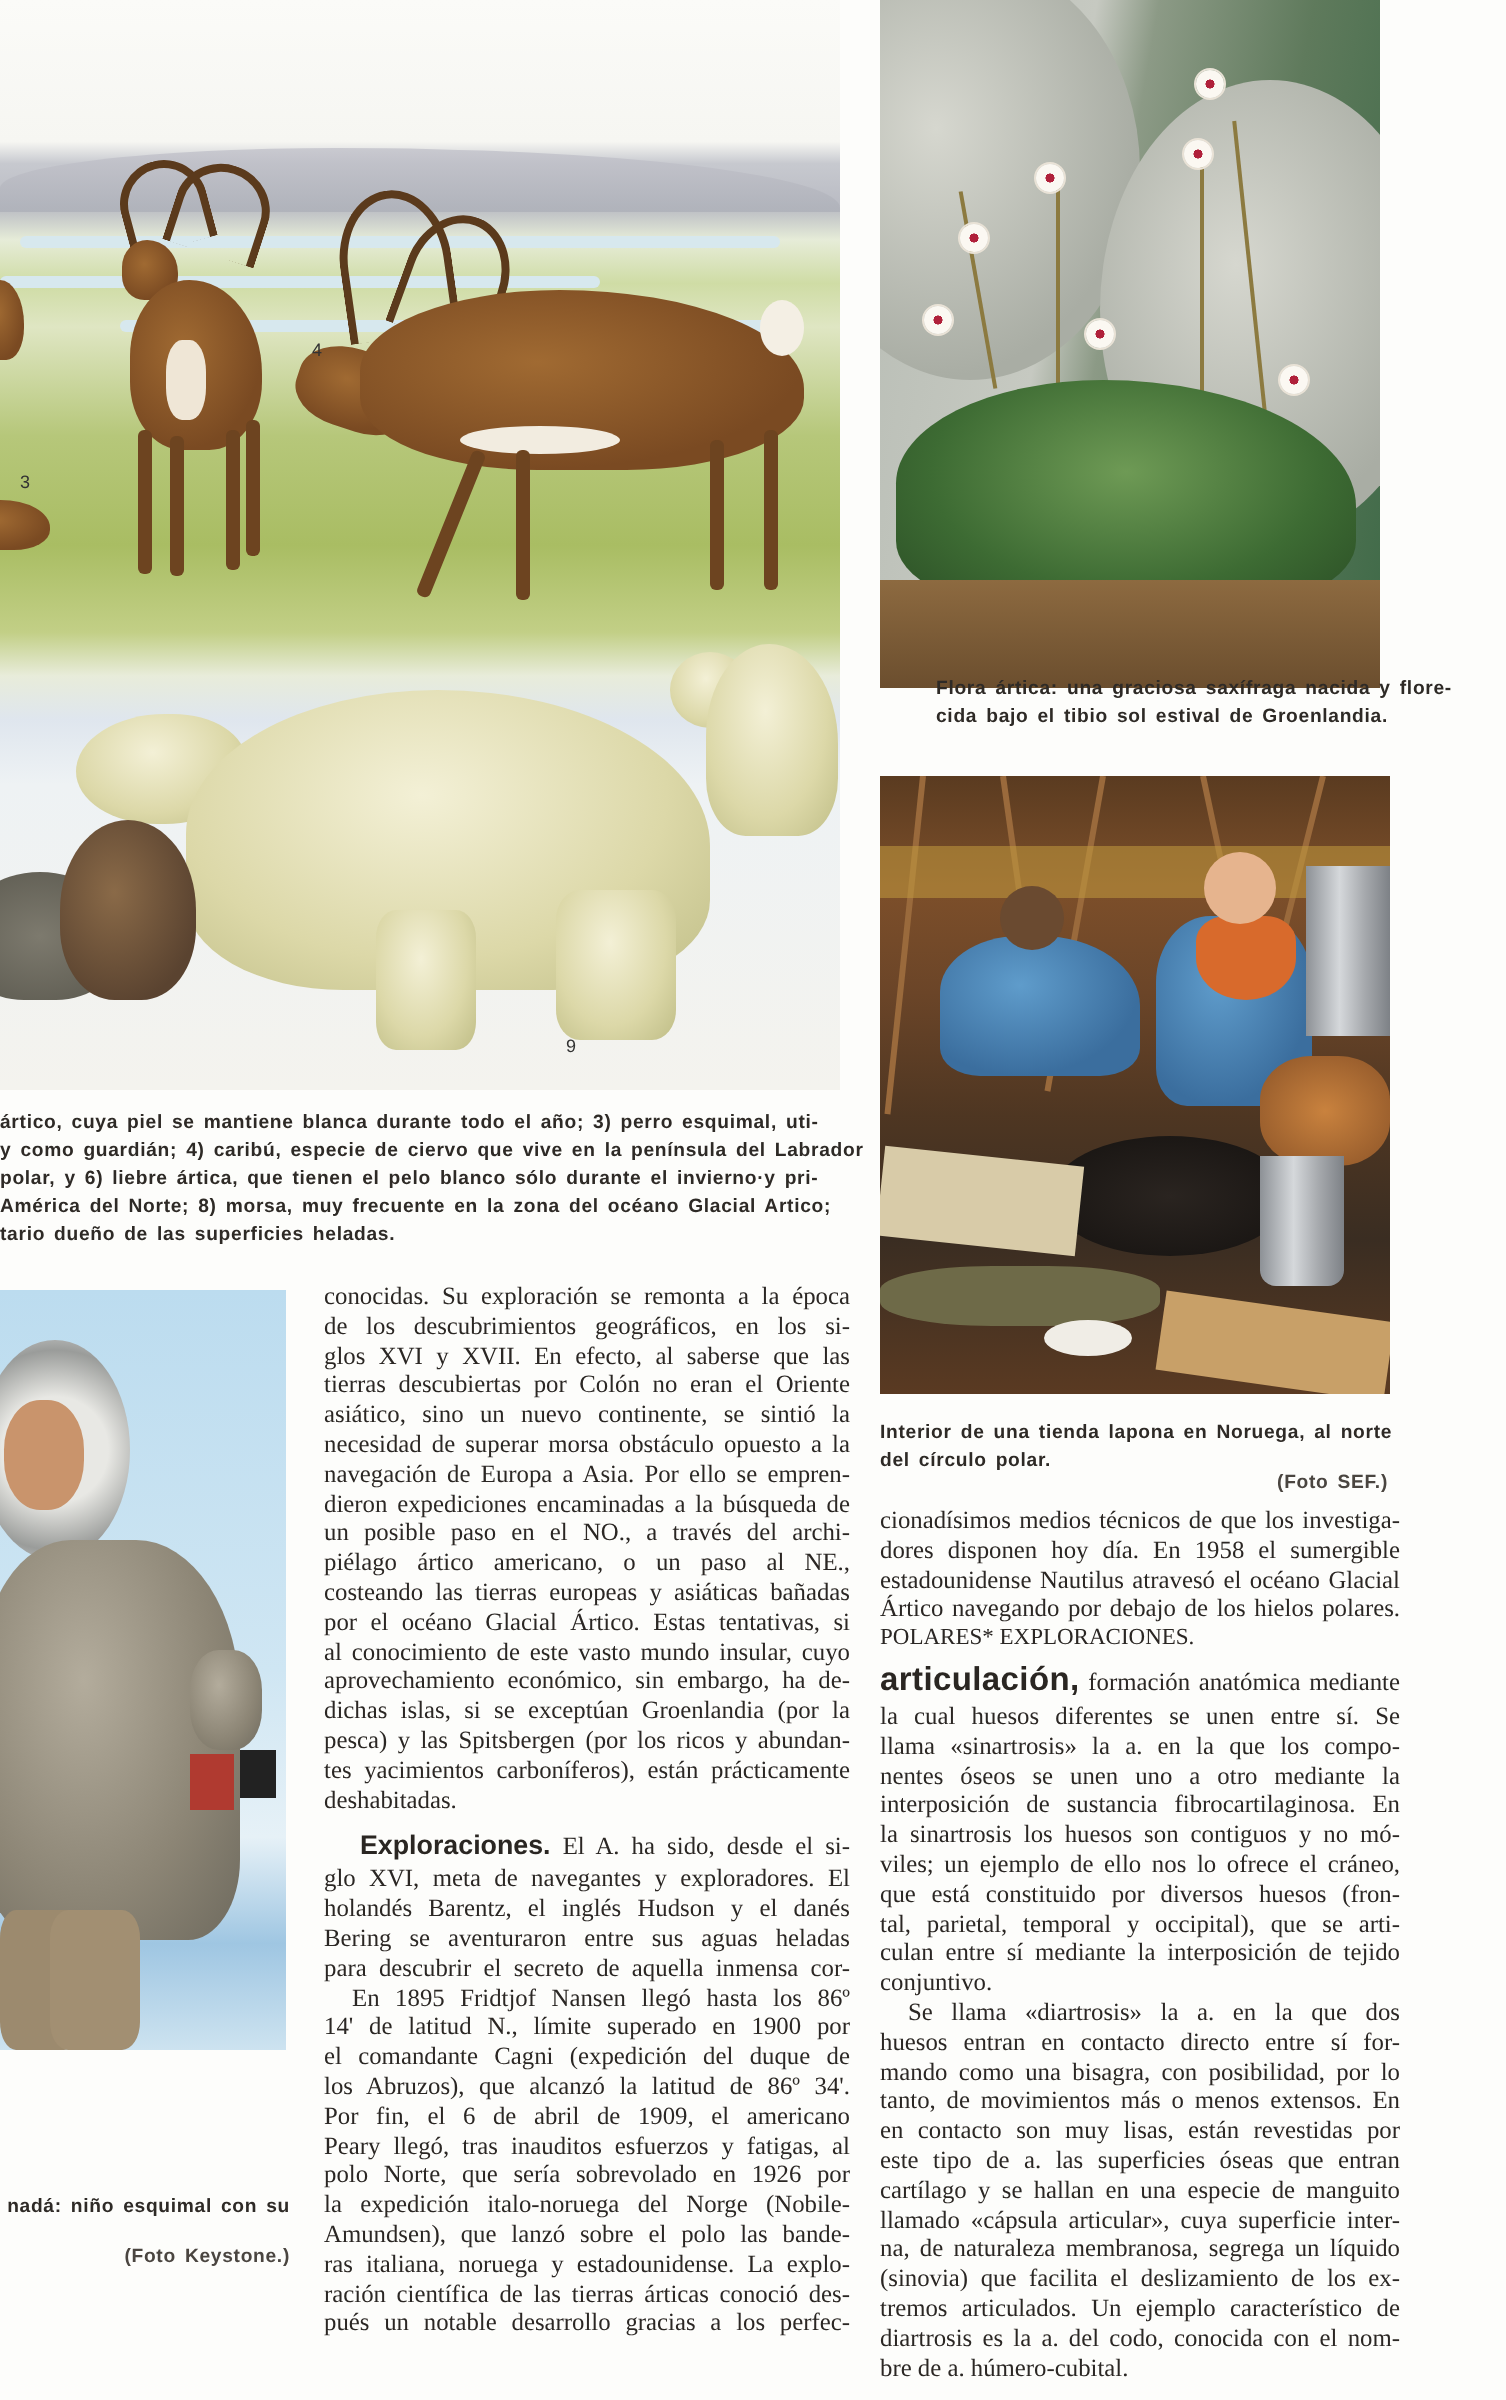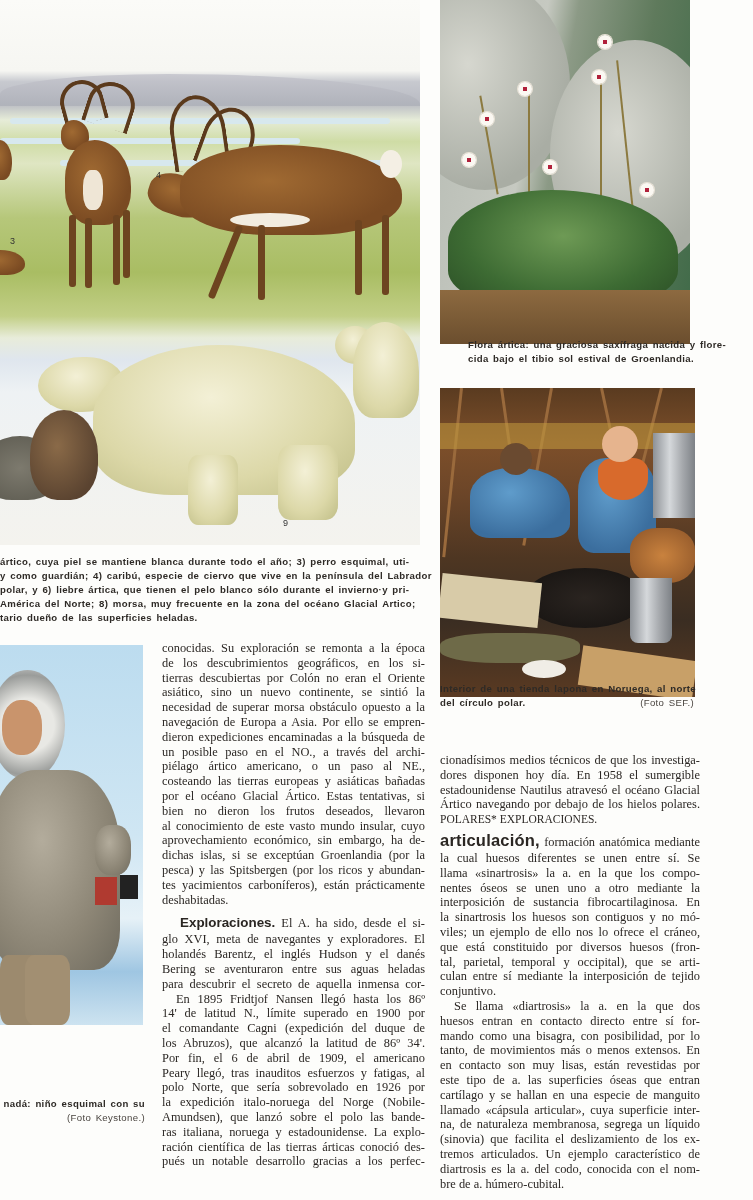--- a/index.html
+++ b/index.html
@@ -14,21 +14,21 @@
   .illus .lake { height:6px; background:#d7e8ee; border-radius:3px; }
   .deer-body { background:radial-gradient(ellipse at 40% 40%, #a06a32, #7a4a22 70%); border-radius:45% 55% 40% 40%; }
   .leg { background:#6d4420; width:7px; border-radius:3px; }
   .antler { border:4px solid #5b3a1c; border-bottom:none; border-radius:50% 50% 0 0; }
   .bear { background:radial-gradient(ellipse at 45% 35%, #f3f0d6, #dcd8a8 60%, #bfbd86 100%); border-radius:48% 52% 30% 30%; }
   .walrus { background:radial-gradient(ellipse at 40% 40%, #8a6a48, #5a4330 75%); border-radius:50% 50% 40% 40%; }
   .num { font-family:"Liberation Sans",sans-serif; font-size:9px; color:#333; }
 
   
   .cap { font-family:"Liberation Sans","DejaVu Sans",sans-serif; font-weight:bold; font-size:9.6px; line-height:14px; color:#2e2a26; letter-spacing:.35px; word-spacing:1.5px; white-space:nowrap; }
-  .cap .credit { font-weight:normal; color:#4a4540; }
+  .cap .credit { font-weight:bold; color:#4a4540;margin-top:11px; }
 
   
   .photo-flora { left:440px; top:0; width:250px; height:344px; overflow:hidden;
                  background:linear-gradient(100deg,#b8bdb5 0%,#c6c9c1 35%,#8c9a86 45%,#5f7a5c 70%,#3f6a48 100%); }
   .photo-flora .rock { background:radial-gradient(ellipse at 40% 40%, #d6d7cf, #a9ada4 70%); border-radius:50%; }
   .photo-flora .moss { background:radial-gradient(ellipse at 50% 40%, #6e9a55, #3d6b33 60%, #2a4d25 100%); border-radius:45% 55% 30% 30%; }
   .photo-flora .soil { background:linear-gradient(#8d6a40,#6b4e2e); }
   .stem { width:2px; background:#8c7a40; }
   .flower { width:14px; height:14px; border-radius:50%; background:radial-gradient(circle,#b0203a 0 22%, #fbf8f2 24% 100%); box-shadow:0 0 0 1px #e9e2d6; }
 
@@ -153,21 +153,21 @@
   <div class="abs" style="left:162px;top:38px;width:36px;height:36px;border-radius:50%;background:#e6b48e"></div>
   <div class="abs bucket" style="left:213px;top:45px;width:42px;height:85px;"></div>
   <div class="abs" style="left:190px;top:140px;width:65px;height:55px;background:radial-gradient(#c9823e,#8c5428);border-radius:40%"></div>
   <div class="abs" style="left:85px;top:180px;width:120px;height:60px;background:radial-gradient(#2a2420,#151210);border-radius:50%"></div>
   <div class="abs bucket" style="left:190px;top:190px;width:42px;height:65px;border-radius:0 0 8px 8px"></div>
   <div class="abs" style="left:0;top:190px;width:100px;height:45px;background:#d8cba8;transform:rotate(6deg)"></div>
   <div class="abs" style="left:0;top:245px;width:140px;height:30px;background:#6e6a48;border-radius:40%"></div>
   <div class="abs" style="left:140px;top:265px;width:115px;height:40px;background:#c8a068;transform:rotate(8deg)"></div>
   <div class="abs" style="left:82px;top:272px;width:44px;height:18px;border-radius:50%;background:#f0ede6"></div>
 </div>
-<div class="abs cap" style="left:440px;top:682px;width:254px;">
+<div class="abs cap" style="left:440px;top:710px;width:254px;">
   <div>Interior de una tienda lapona en Noruega, al norte</div>
   <div style="display:flex;justify-content:space-between;">
     <span>del círculo polar.</span>
     <span class="credit">(Foto SEF.)</span>
   </div>
 </div>
 
 <div class="abs photo-child">
   <div class="abs" style="left:-10px;top:25px;width:75px;height:110px;border-radius:50%;background:radial-gradient(circle,#e8e8e4 40%,#9a9c9a 75%,#d4d6d6 100%)"></div>
   <div class="abs" style="left:2px;top:55px;width:40px;height:55px;border-radius:45%;background:#c9946c"></div>
@@ -180,30 +180,30 @@
 </div>
 <div class="abs cap" style="left:0;top:1097px;width:145px;text-align:right;">
   <div>nadá: niño esquimal con su</div>
   <div class="credit">(Foto Keystone.)</div>
 </div>
 
 <div class="abs txt" style="left:162px;top:641px;width:263px;">
   <div>
     <span class="line">conocidas. Su exploración se remonta a la época</span>
     <span class="line">de los descubrimientos geográficos, en los si-</span>
+    <span class="line">glos XVI y XVII. En efecto, al saberse que las</span>
     <span class="line">tierras descubiertas por Colón no eran el Oriente</span>
     <span class="line">asiático, sino un nuevo continente, se sintió la</span>
     <span class="line">necesidad de superar morsa obstáculo opuesto a la</span>
     <span class="line">navegación de Europa a Asia. Por ello se empren-</span>
     <span class="line">dieron expediciones encaminadas a la búsqueda de</span>
     <span class="line">un posible paso en el NO., a través del archi-</span>
     <span class="line">piélago ártico americano, o un paso al NE.,</span>
     <span class="line">costeando las tierras europeas y asiáticas bañadas</span>
     <span class="line">por el océano Glacial Ártico. Estas tentativas, si</span>
-    <span class="line">bien no dieron los frutos deseados, llevaron</span>
     <span class="line">al conocimiento de este vasto mundo insular, cuyo</span>
     <span class="line">aprovechamiento económico, sin embargo, ha de-</span>
     <span class="line">dichas islas, si se exceptúan Groenlandia (por la</span>
     <span class="line">pesca) y las Spitsbergen (por los ricos y abundan-</span>
     <span class="line">tes yacimientos carboníferos), están prácticamente</span>
     <span class="line last">deshabitadas.</span>
   </div>
   <div style="height:9px"></div>
   <div>
     <span class="line" style="padding-left:18px;height:16px;">

